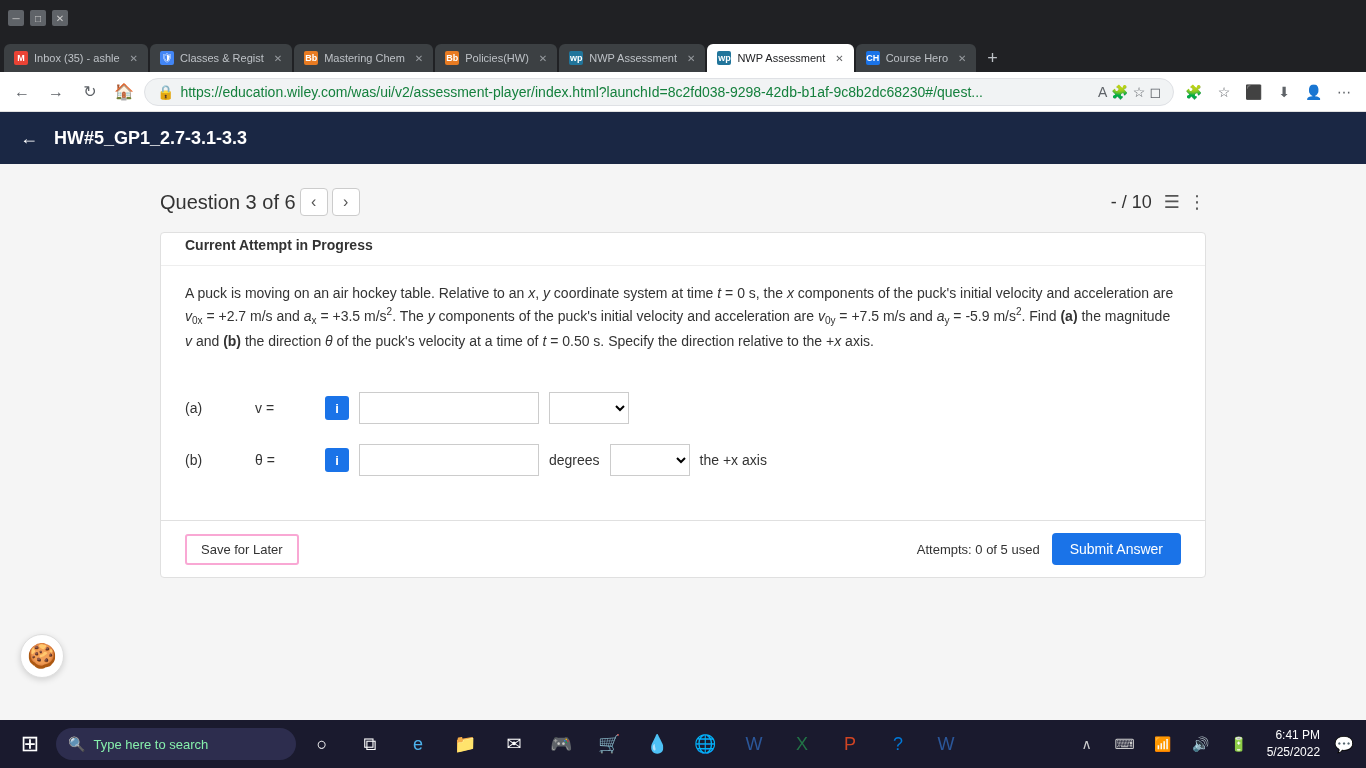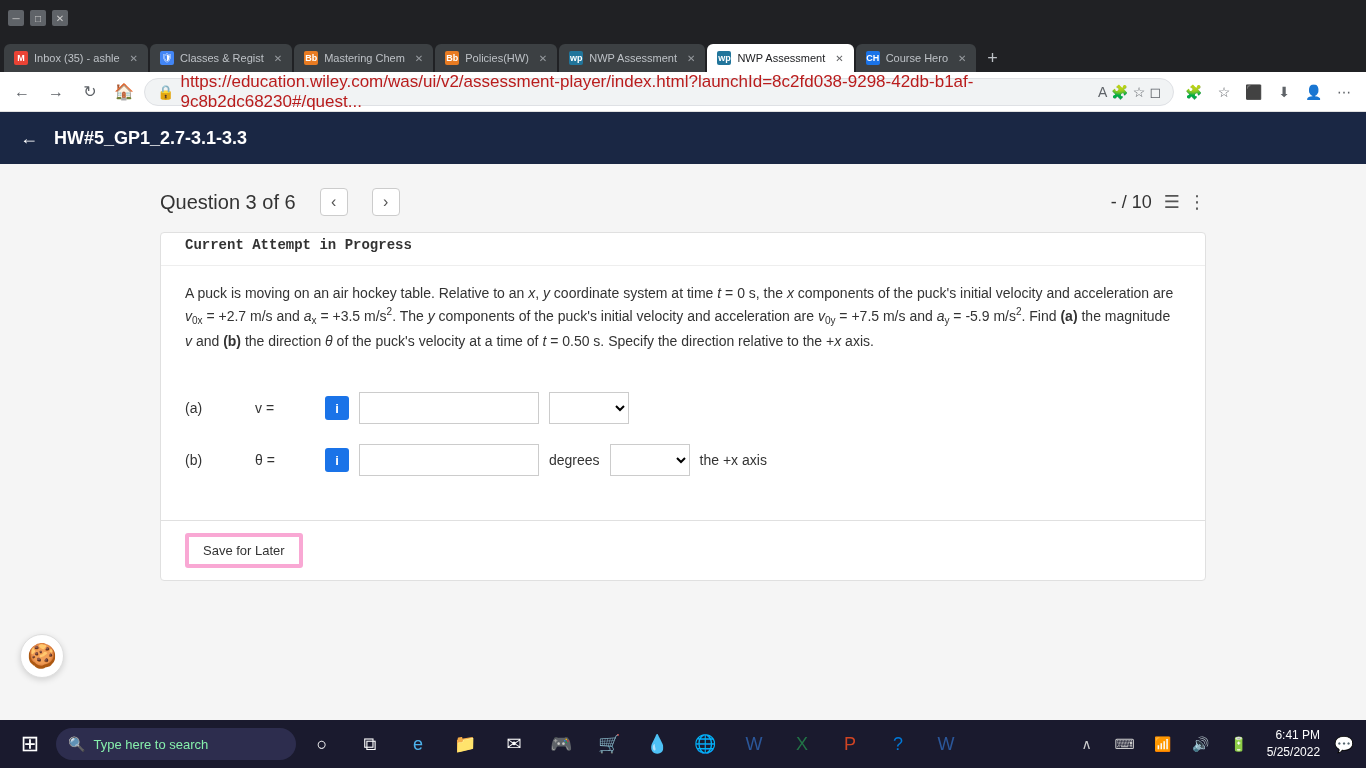--- a/index.html
+++ b/index.html
@@ -70,21 +70,21 @@
       border: 1px solid #dfe1e5;
       border-radius: 14px;
       padding: 0 12px;
       font-size: 12px;
       color: #202124;
       background: #f1f3f4;
       display: flex;
       align-items: center;
       gap: 6px;
     }
-    .address-bar-url { font-size: 17px; color: #b91c1c; flex: 1; }
+    .address-bar-url { font-size: 14px; color: #15803d; flex: 1; }
     .address-bar-icons { display: flex; gap: 4px; align-items: center; }
     .addr-icon { color: #5f6368; font-size: 14px; cursor: pointer; }
     .browser-actions { display: flex; gap: 2px; align-items: center; }
     .browser-action-btn { width: 28px; height: 28px; border-radius: 50%; display: flex; align-items: center; justify-content: center; color: #5f6368; font-size: 14px; cursor: pointer; }
 
     
     .app-header {
       height: 52px;
       background: #1a2744;
       display: flex;
@@ -104,21 +104,21 @@
       padding: 24px 160px;
     }
 
     
     .question-header {
       display: flex;
       align-items: center;
       justify-content: space-between;
       margin-bottom: 16px;
     }
-    .question-nav { display: flex; align-items: center; gap: 24px; }
+    .question-nav { display: flex; align-items: center; gap: 4px; }
     .question-label { font-size: 20px; color: #333; font-weight: 400; }
     .nav-arrow {
       width: 28px; height: 28px;
       border: 1px solid #ccc;
       border-radius: 4px;
       display: flex; align-items: center; justify-content: center;
       cursor: pointer;
       background: white;
       font-size: 16px;
       color: #555;
@@ -139,21 +139,20 @@
       color: #1a73e8;
       font-size: 14px;
       cursor: pointer;
       padding: 12px 24px 4px;
     }
     .current-attempt {
       font-size: 14px;
       font-weight: 600;
       color: #333;
       padding: 4px 24px 12px;
-      font-family: Liberation Mono, monospace;
     }
 
     
     .problem-text {
       padding: 16px 24px;
       font-size: 14px;
       color: #333;
       line-height: 1.6;
       border-top: 1px solid #eee;
     }
@@ -212,21 +211,21 @@
     
     .footer-row {
       display: flex;
       align-items: center;
       justify-content: space-between;
       padding: 12px 24px;
       border-top: 1px solid #e0e0e0;
     }
     .save-later-btn {
       padding: 6px 14px;
-      border: 4px solid #f9a8d4;
+      border: 2px solid #f9a8d4;
       background: white;
       border-radius: 3px;
       font-size: 13px;
       cursor: pointer;
       color: #333;
     }
     .footer-right { display: flex; align-items: center; gap: 12px; }
     .attempts-text { font-size: 13px; color: #333; }
     .submit-btn {
       padding: 8px 18px;
@@ -448,20 +447,24 @@
             <option value="below">below</option>
           </select>
           <span class="axis-label">the +x axis</span>
         </div>
 
       </div>
 
 
       <div class="footer-row">
         <button class="save-later-btn">Save for Later</button>
+        <div class="footer-right">
+          <span class="attempts-text">Attempts: 0 of 5 used</span>
+          <button class="submit-btn">Submit Answer</button>
+        </div>
       </div>
 
     </div>
   </div>
 
   <div class="cookie-icon">🍪</div>
 
   <div class="taskbar">
     <div class="taskbar-start">⊞</div>
     <div class="taskbar-search">

